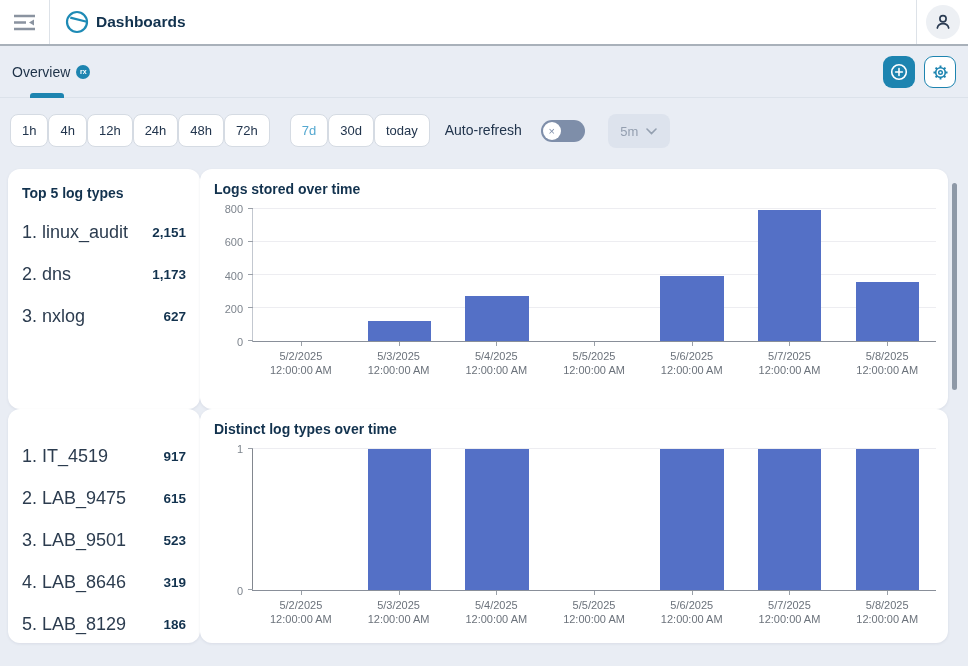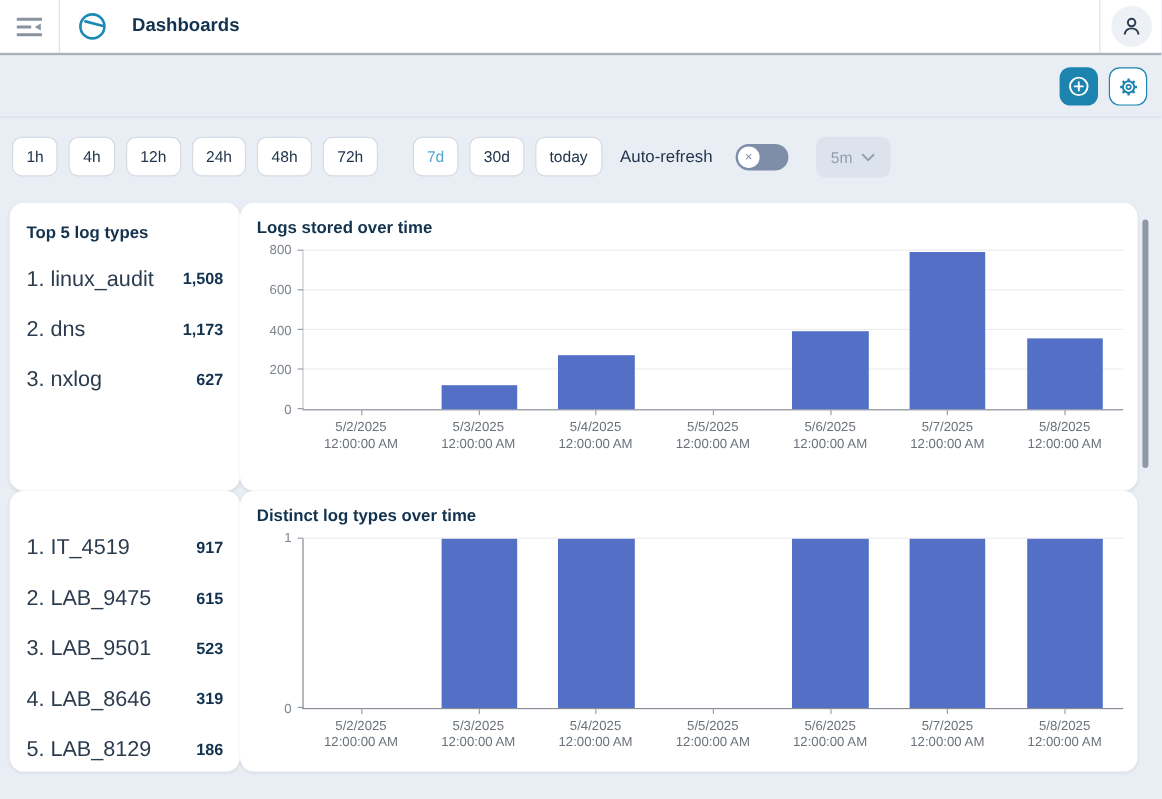--- a/index.html
+++ b/index.html
@@ -10,21 +10,21 @@
     overflow:hidden;
     position:relative;
     color:#22354d;
   }
   
   .header {
     height:46px; background:#fff; display:flex; align-items:center;
     border-bottom:2px solid #a9b1ba;
   }
   .hamburger-wrap { width:50px; height:100%; display:flex; align-items:center; justify-content:center; border-right:1px solid #dde2e8; cursor:pointer; }
-  .brand { display:flex; align-items:center; gap:20px; padding-left:14px; }
+  .brand { display:flex; align-items:center; gap:6px; padding-left:14px; }
   .app-title { font-size:15.5px; font-weight:700; color:#12324e; }
   .header-spacer { flex:1; }
   .avatar-wrap { width:52px; height:100%; border-left:1px solid #dde2e8; display:flex; align-items:center; justify-content:center; }
   .avatar { width:34px; height:34px; border-radius:50%; background:#edf0f4; display:flex; align-items:center; justify-content:center; cursor:pointer; }
   
   .tabbar { height:52px; position:relative; display:flex; align-items:center; padding-left:12px; border-bottom:1px solid #dce2ea; }
   .tab { position:relative; height:100%; display:flex; align-items:center; font-size:14px; color:#1d3147; cursor:pointer; }
   .tab-label { font-size:14px; }
   .tab-badge { margin-left:6px; width:14px; height:14px; border-radius:50%; background:#1d84b0; color:#fff; font-size:7px; font-weight:700; display:flex; align-items:center; justify-content:center; }
   .tab-underline { position:absolute; bottom:-1px; left:18px; width:34px; height:5px; background:#1d84b0; border-radius:3px 3px 0 0; }
@@ -90,41 +90,46 @@
     <div class="avatar">
       <svg width="22" height="22" viewBox="0 0 24 24">
         <circle cx="12" cy="8.5" r="3.4" fill="none" stroke="#2a3b52" stroke-width="1.8"></circle>
         <path d="M5.8 18.6c.7-3.1 3-4.8 6.2-4.8s5.5 1.7 6.2 4.8" fill="none" stroke="#2a3b52" stroke-width="1.8" stroke-linecap="round"></path>
       </svg>
     </div>
   </div>
 </div>
 
 <div class="tabbar">
+  <div class="tab">
+    <span class="tab-label">Overview</span>
+    <span class="tab-badge">rx</span>
+    <span class="tab-underline"></span>
+  </div>
   <div class="tab-actions">
     <div class="icon-btn primary">
       <svg width="20" height="20" viewBox="0 0 20 20">
         <circle cx="10" cy="10" r="7.3" fill="none" stroke="#fff" stroke-width="1.6"></circle>
         <path d="M10 6.6v6.8M6.6 10h6.8" stroke="#fff" stroke-width="1.6" stroke-linecap="round"></path>
       </svg>
     </div>
     <div class="icon-btn outline">
       <svg width="19" height="19" viewBox="0 0 20 20">
         <g stroke="#1d84b0" fill="none">
           <circle cx="10" cy="10" r="5" stroke-width="1.7"></circle>
           <circle cx="10" cy="10" r="1.9" stroke-width="1.5"></circle>
           <path d="M10 2.6v2.6M10 14.8v2.6M2.6 10h2.6M14.8 10h2.6M4.8 4.8l1.8 1.8M13.4 13.4l1.8 1.8M15.2 4.8l-1.8 1.8M6.6 13.4l-1.8 1.8" stroke-width="2"></path>
         </g>
       </svg>
     </div>
   </div>
 </div>
 
 <div class="filter-row">
-  <div id="range-buttons" style="display:flex;gap:9px;">
+  <div id="range-buttons" style="display:flex;">
       <button class="range-btn">1h</button>
       <button class="range-btn">4h</button>
       <button class="range-btn">12h</button>
       <button class="range-btn">24h</button>
       <button class="range-btn">48h</button>
       <button class="range-btn">72h</button>
       <button class="range-btn active">7d</button>
       <button class="range-btn">30d</button>
       <button class="range-btn">today</button>
     </div>
@@ -140,21 +145,21 @@
   </div>
 </div>
 
 <div class="grid">
 
   <div class="card stats">
     <div class="card-title">Top 5 log types</div>
     <div>
         <div class="stat-row">
           <span class="stat-label">1. linux_audit</span>
-          <span class="stat-value">1,508</span>
+          <span class="stat-value">2,151</span>
         </div>
         <div class="stat-row">
           <span class="stat-label">2. dns</span>
           <span class="stat-value">1,173</span>
         </div>
         <div class="stat-row">
           <span class="stat-label">3. nxlog</span>
           <span class="stat-value">627</span>
         </div>
       </div>

